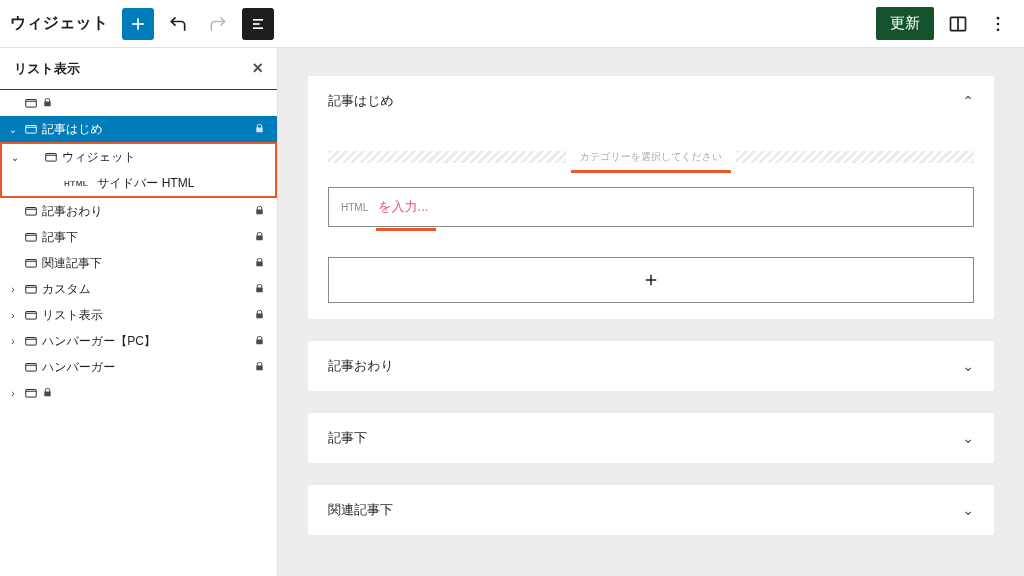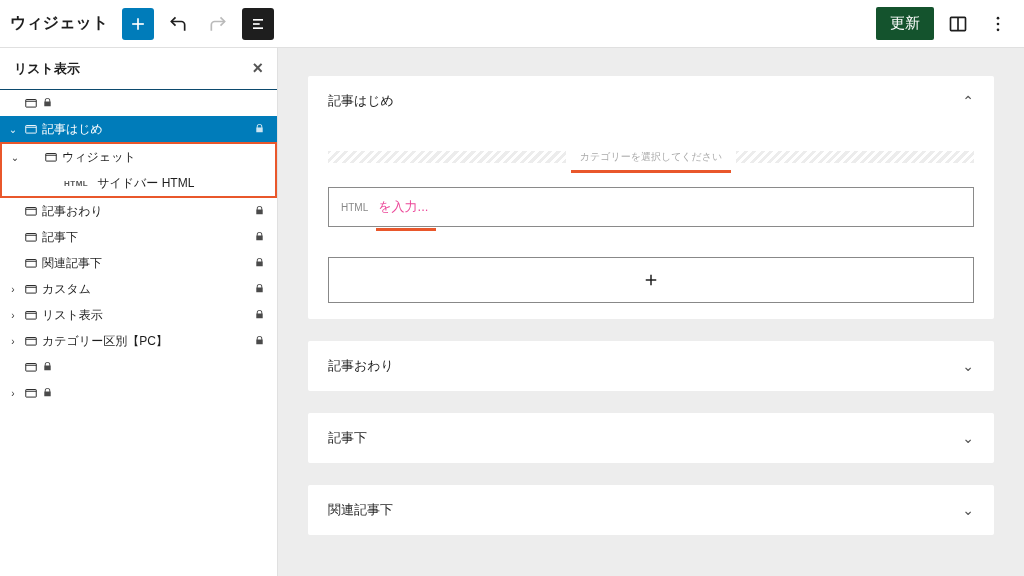--- a/index.html
+++ b/index.html
@@ -220,33 +220,34 @@
             </svg></span>
         </div>
         <div class="tree-item">
           <span class="caret">›</span>
           <span class="folder-icon">
             <svg viewBox="0 0 24 24" width="14" height="14" fill="none" stroke="currentColor" stroke-width="1.6">
               <rect x="3" y="6" width="18" height="13" rx="1"></rect>
               <path d="M3 9h18"></path>
             </svg>
           </span>
-          <span class="label">カテゴリー区別【PC】</span>
-          <span class="lock"><svg viewBox="0 0 24 24" width="11" height="11" fill="currentColor">
-              <path d="M6 10V8a6 6 0 1 1 12 0v2h1v10H5V10h1zm2 0h8V8a4 4 0 1 0-8 0v2z"></path>
-            </svg></span>
-        </div>
-        <div class="tree-item">
-          <span class="caret"></span>
-          <span class="folder-icon">
-            <svg viewBox="0 0 24 24" width="14" height="14" fill="none" stroke="currentColor" stroke-width="1.6">
-              <rect x="3" y="6" width="18" height="13" rx="1"></rect>
-              <path d="M3 9h18"></path>
-            </svg>
-          </span>
+          <span class="label">ハンバーガー【PC】</span>
+          <span class="lock"><svg viewBox="0 0 24 24" width="11" height="11" fill="currentColor">
+              <path d="M6 10V8a6 6 0 1 1 12 0v2h1v10H5V10h1zm2 0h8V8a4 4 0 1 0-8 0v2z"></path>
+            </svg></span>
+        </div>
+        <div class="tree-item">
+          <span class="caret"></span>
+          <span class="folder-icon">
+            <svg viewBox="0 0 24 24" width="14" height="14" fill="none" stroke="currentColor" stroke-width="1.6">
+              <rect x="3" y="6" width="18" height="13" rx="1"></rect>
+              <path d="M3 9h18"></path>
+            </svg>
+          </span>
+          <span class="label">ハンバーガー</span>
           <span class="lock"><svg viewBox="0 0 24 24" width="11" height="11" fill="currentColor">
               <path d="M6 10V8a6 6 0 1 1 12 0v2h1v10H5V10h1zm2 0h8V8a4 4 0 1 0-8 0v2z"></path>
             </svg></span>
         </div>
         <div class="tree-item">
           <span class="caret">›</span>
           <span class="folder-icon">
             <svg viewBox="0 0 24 24" width="14" height="14" fill="none" stroke="currentColor" stroke-width="1.6">
               <rect x="3" y="6" width="18" height="13" rx="1"></rect>
               <path d="M3 9h18"></path>

